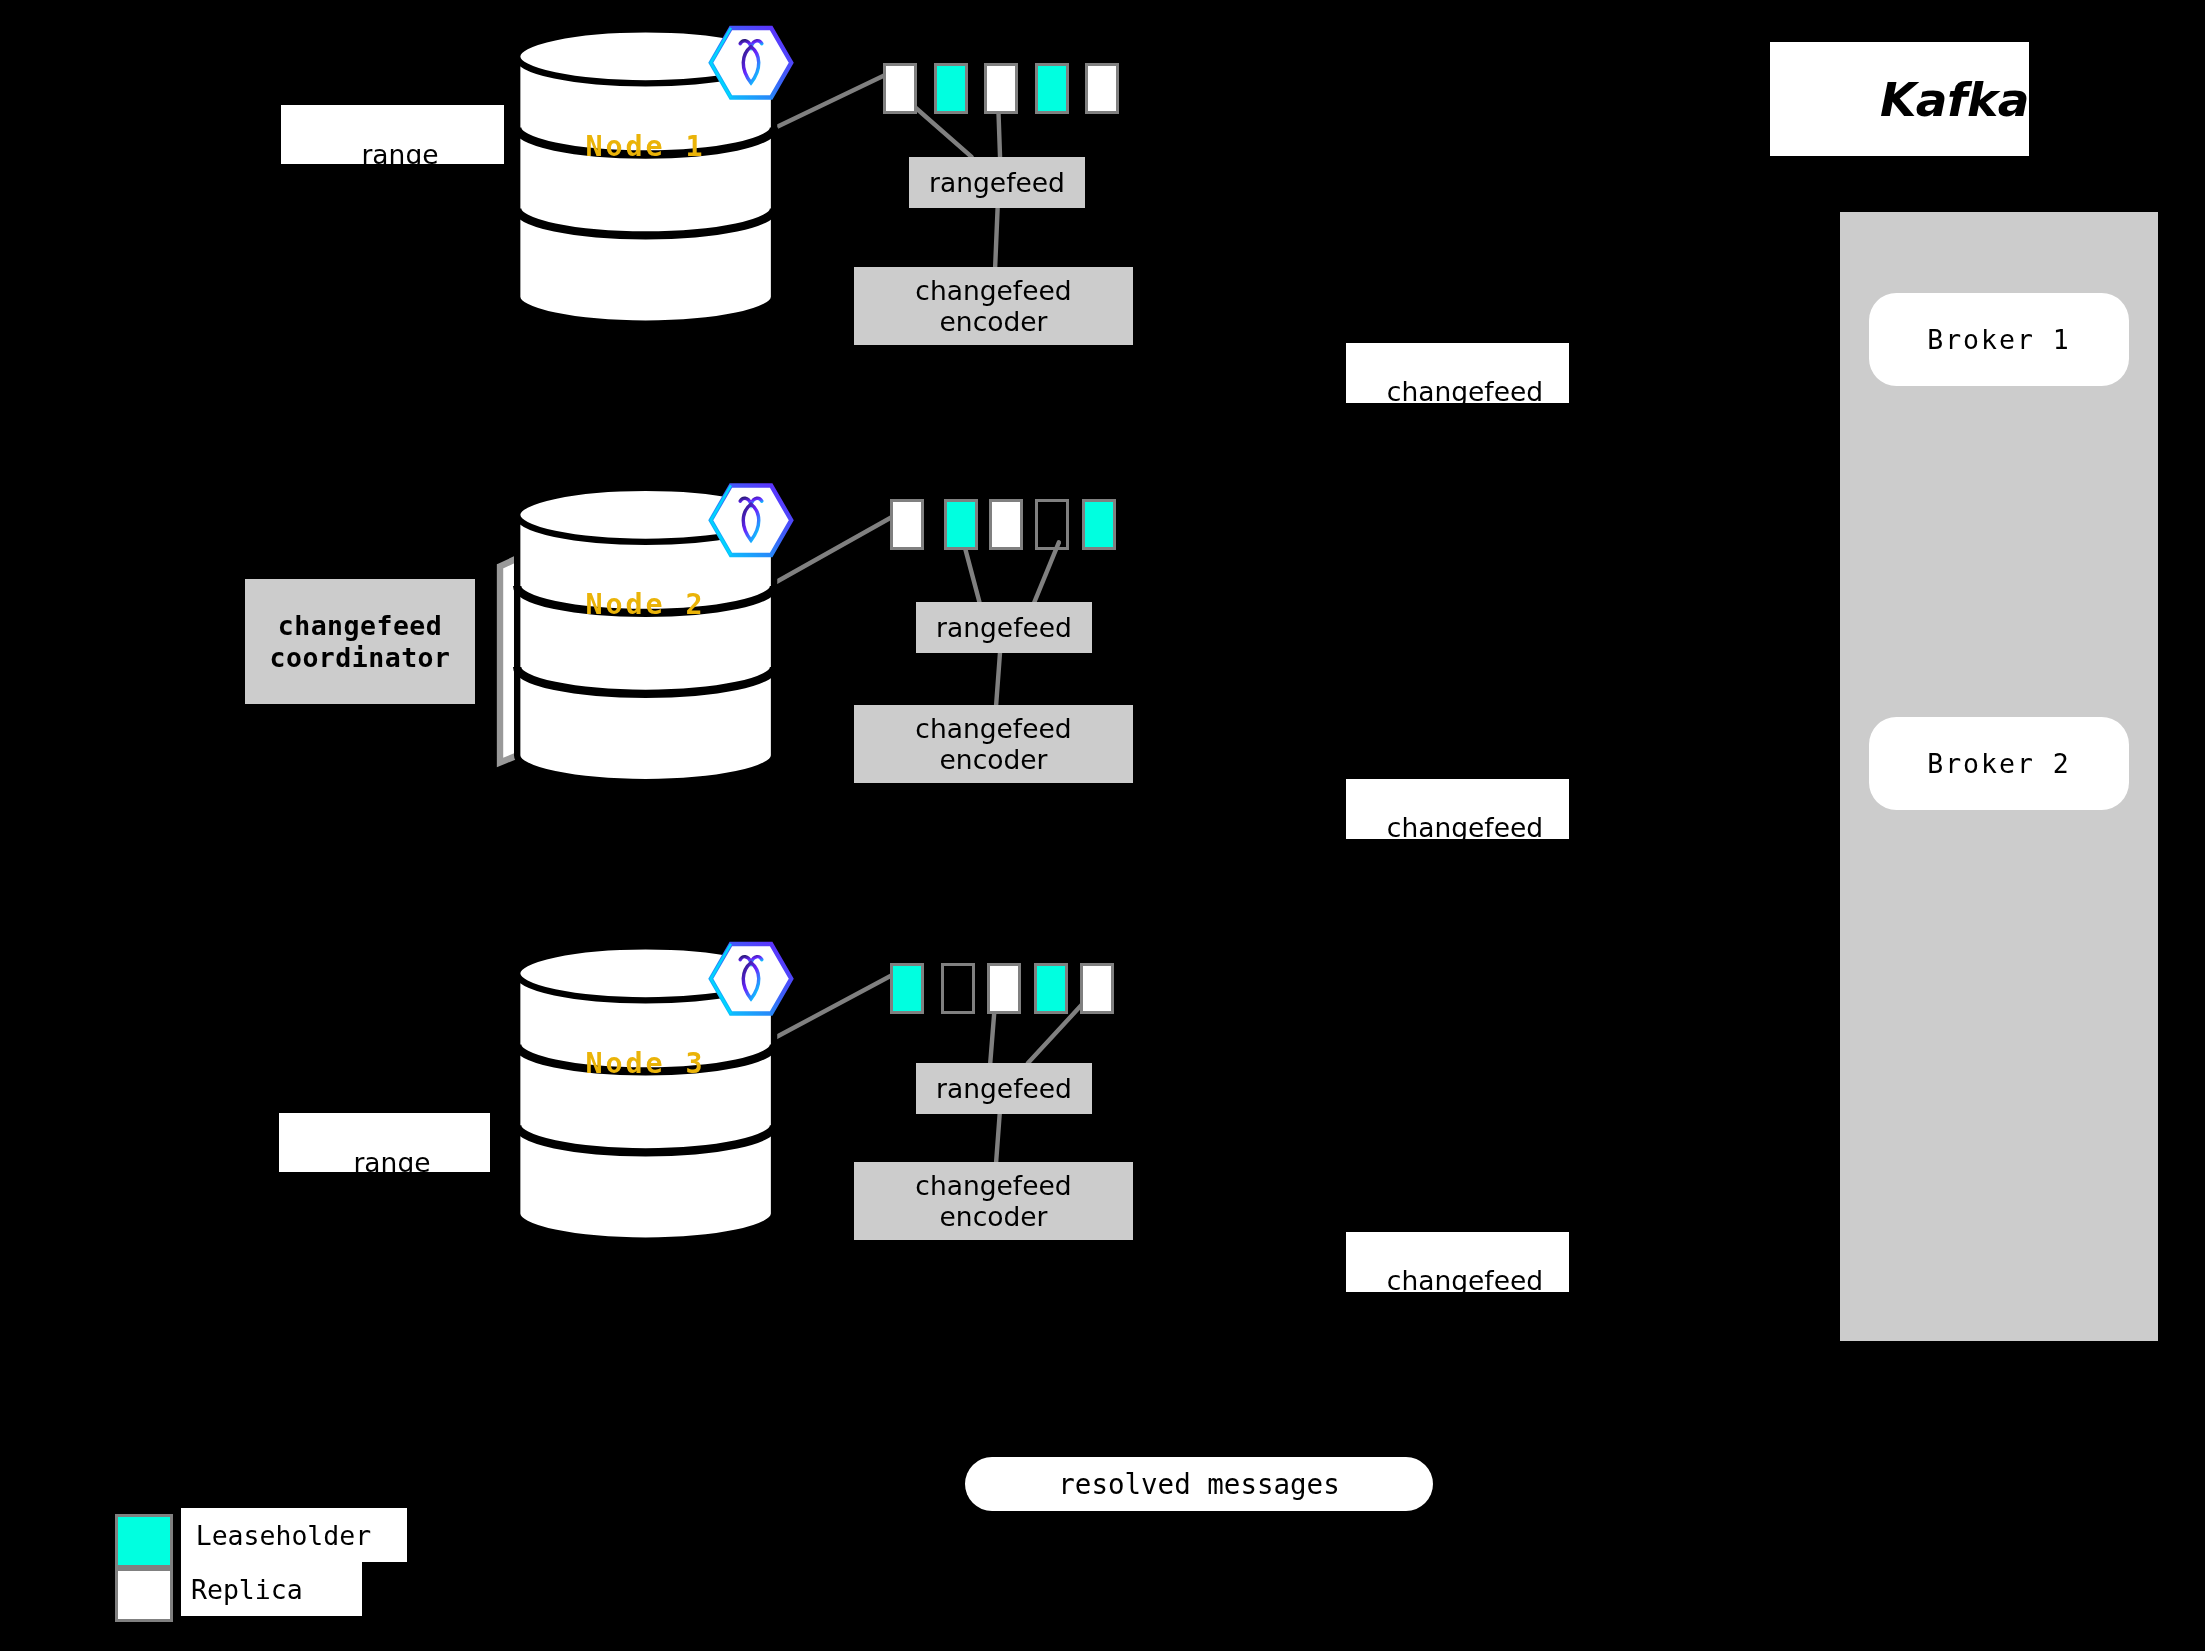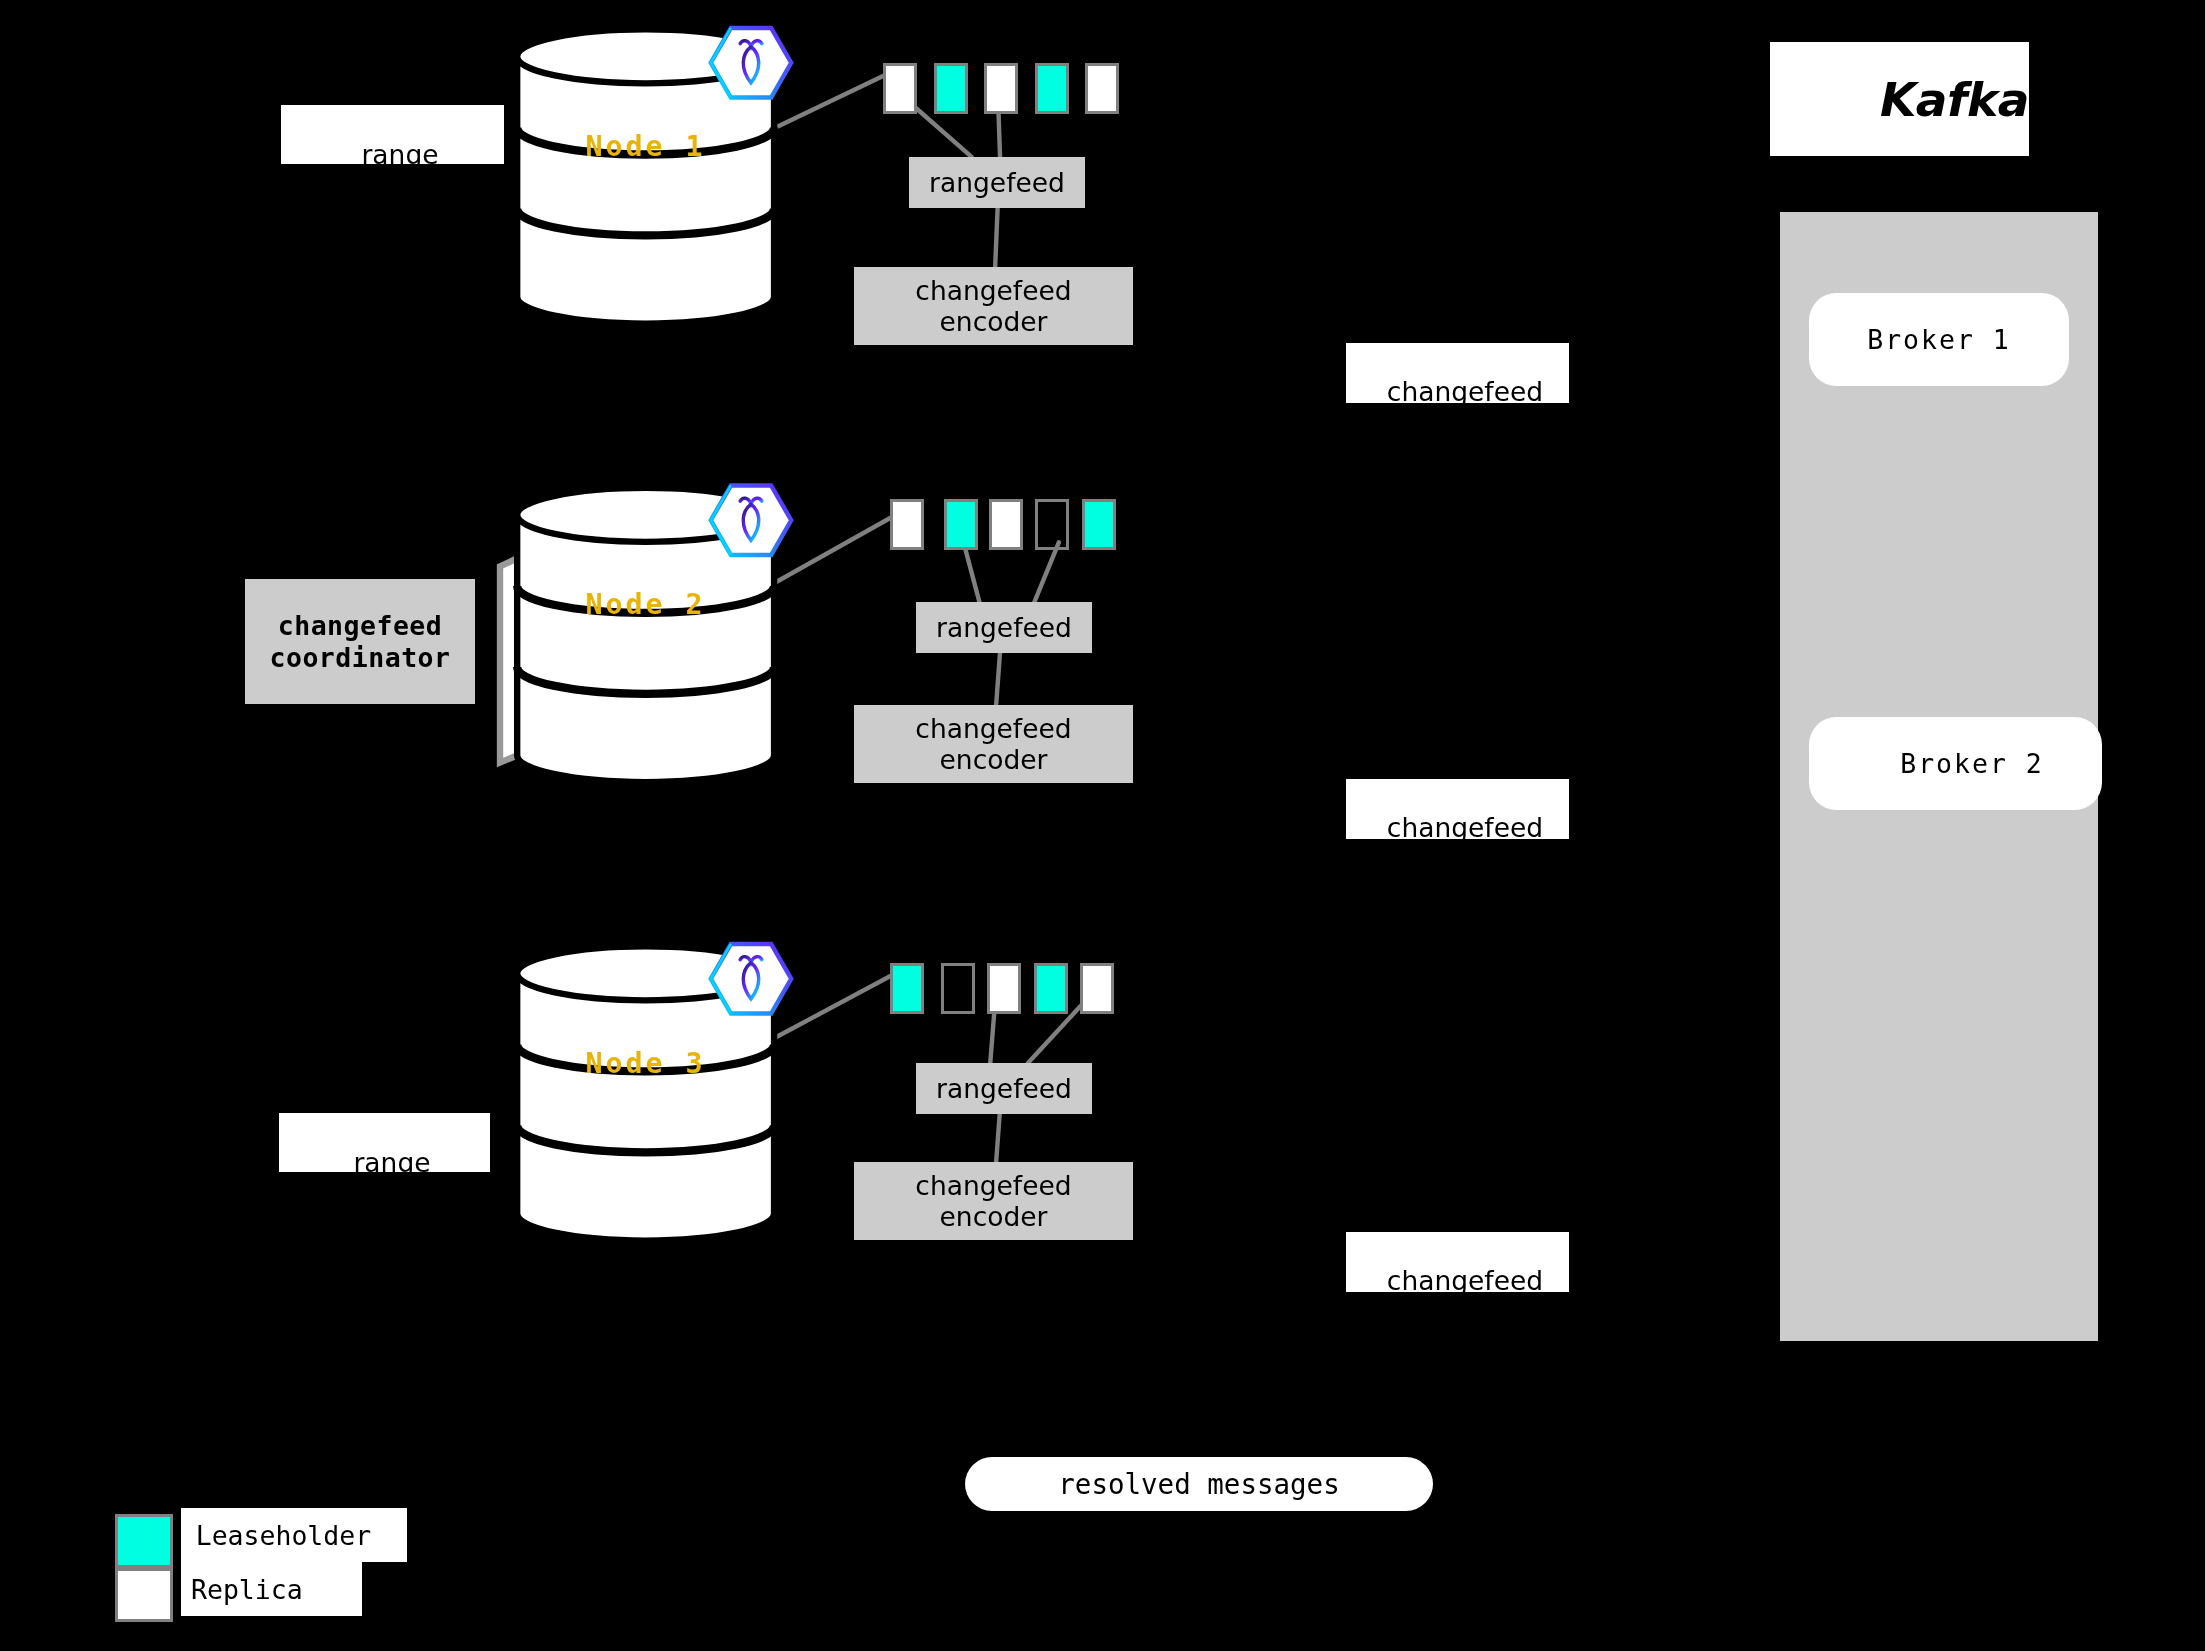--- a/index.html
+++ b/index.html
@@ -321,23 +321,23 @@
   <div class="wbox" style="left:1346px; top:1232px; width:223px; height:60px; padding-top:3.9px;">
     <span>changefeed</span>
     
   </div>
 
   <div id="kafka-logo" style="left:1770px; top:42px; width:259px; height:114px;">
     <span style="display:inline-block;width:93px;"></span>
     <span id="kafka-wordmark">Kafka</span>
   </div>
 
-  <div id="kafka-panel" style="left:1780px; top:212px; width:318px; height:1129px;text-align:right;">
+  <div id="kafka-panel" style="left:1840px; top:212px; width:318px; height:1129px;text-align:right;">
     <div class="broker" style="left:29px; top:81px; width:260px; height:93px;">Broker 1</div>
-    <div class="broker" style="left:29px; top:505px; width:260px; height:93px;padding-left:33px;">Broker 2</div>
+    <div class="broker" style="left:29px; top:505px; width:260px; height:93px;">Broker 2</div>
   </div>
 
   <div id="resolved-pill" style="left:965px; top:1457px; width:468px; height:54px;">resolved messages</div>
 
   <div class="legend-swatch leaseholder" style="left:115px; top:1514px;"></div>
   <div class="legend-label" style="left:181px; top:1508px; width:226px; height:54px;">Leaseholder</div>
 
   <div class="legend-swatch replica" style="left:115px; top:1568px;"></div>
   <div class="legend-label" style="left:181px; top:1562px; width:181px; height:54px;padding-left:10px;">Replica</div>
 

